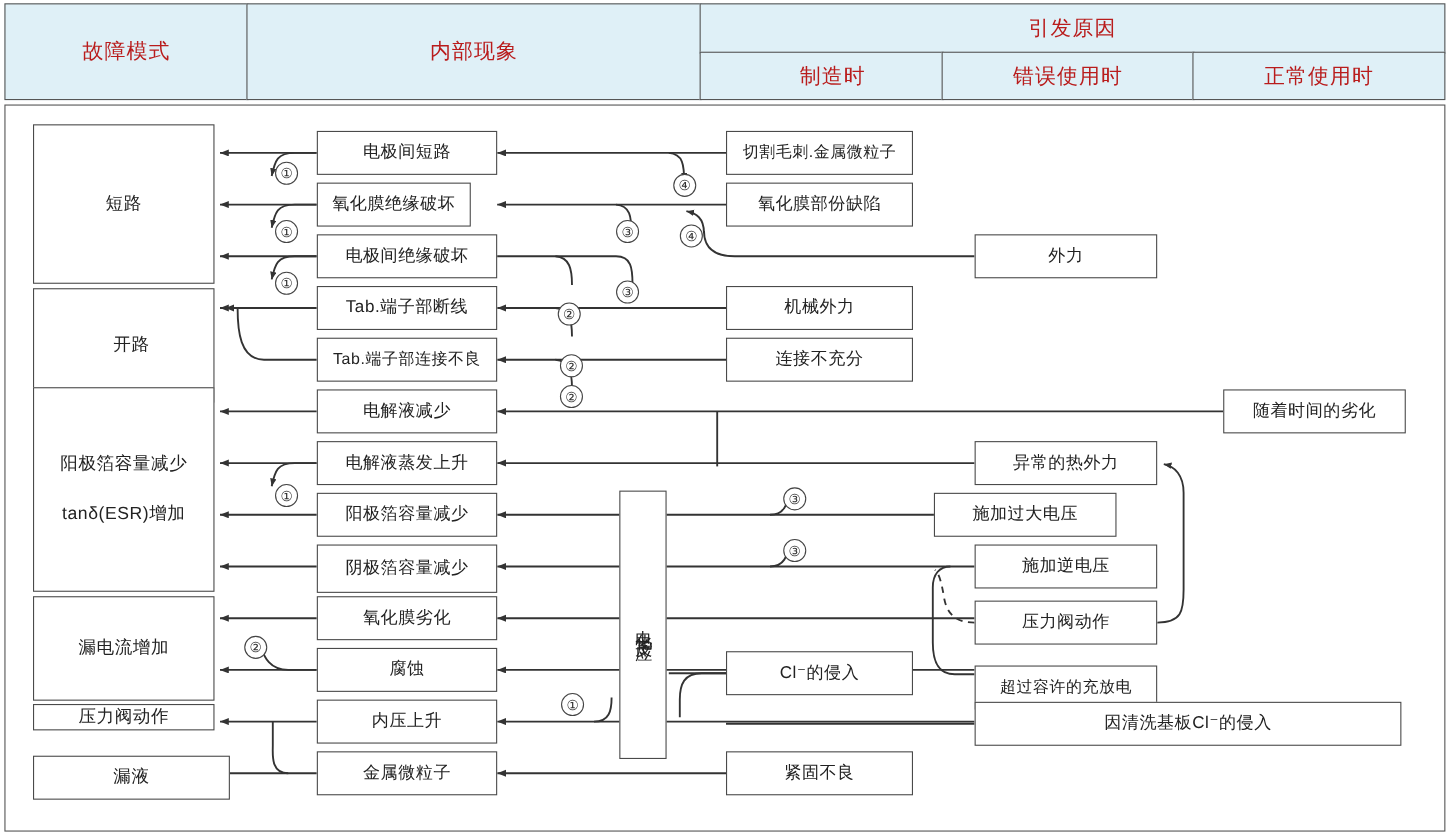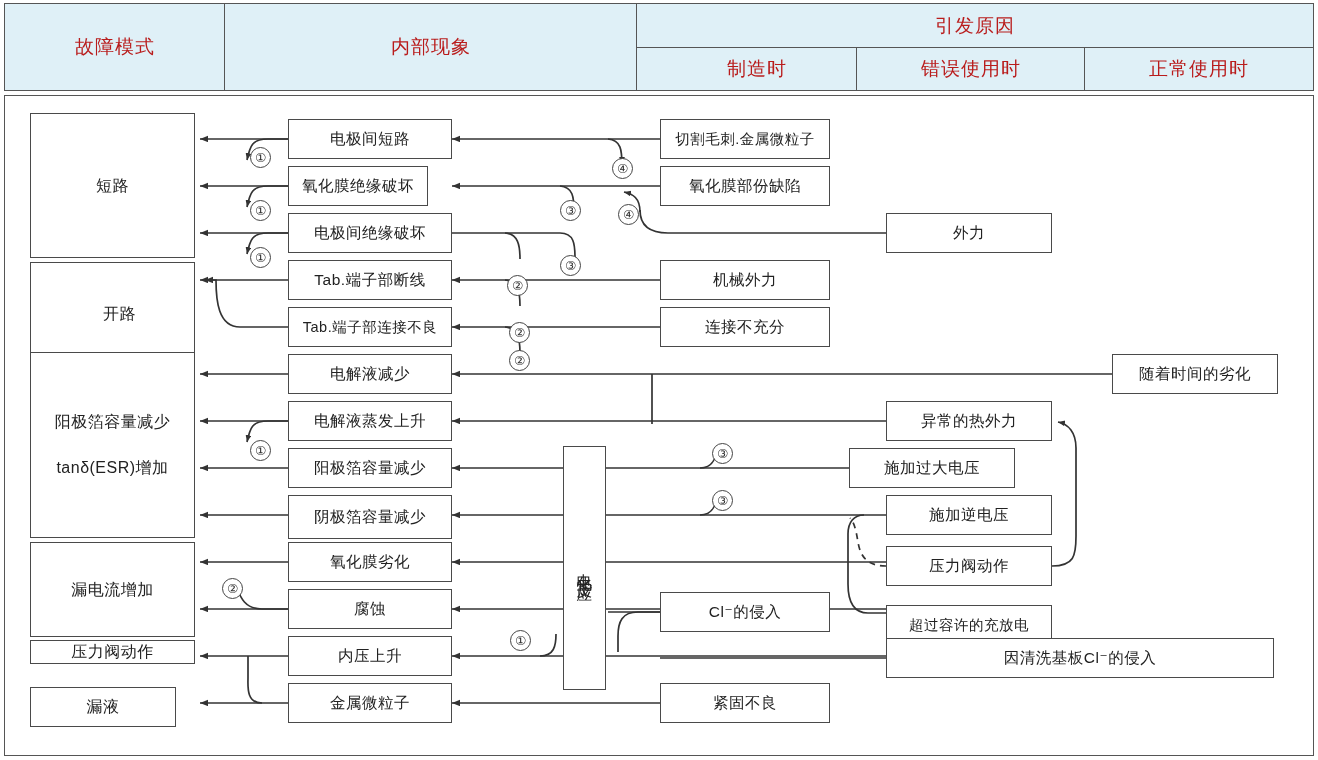--- a/index.html
+++ b/index.html
@@ -170,21 +170,21 @@
   <div class="bx big mode-lbl" style="left:30px;top:352px;width:165px;height:186px;">
     <span>阳极箔容量减少</span>
     <span>tanδ(ESR)增加</span>
   </div>
   <div class="bx big mode-lbl" style="left:30px;top:542px;width:165px;height:95px;">
     <span>漏电流增加</span>
   </div>
   <div class="bx big mode-lbl" style="left:30px;top:640px;width:165px;height:24px;">
     <span>压力阀动作</span>
   </div>
-  <div class="bx big mode-lbl" style="left:30px;top:687px;width:146px;height:40px;">
+  <div class="bx big mode-lbl" style="left:30px;top:687px;width:179px;height:40px;">
     <span>漏液</span>
   </div>
 
   <div class="bx" style="left:288px;top:119px;width:164px;height:40px;">电极间短路</div>
   <div class="bx" style="left:288px;top:166px;width:140px;height:40px;">氧化膜绝缘破坏</div>
   <div class="bx" style="left:288px;top:213px;width:164px;height:40px;">电极间绝缘破坏</div>
   <div class="bx" style="left:288px;top:260px;width:164px;height:40px;">Tab.端子部断线</div>
   <div class="bx" style="left:288px;top:307px;width:164px;height:40px;font-size:14.5px;">Tab.端子部连接不良</div>
   <div class="bx" style="left:288px;top:354px;width:164px;height:40px;">电解液减少</div>
   <div class="bx" style="left:288px;top:401px;width:164px;height:40px;">电解液蒸发上升</div>

